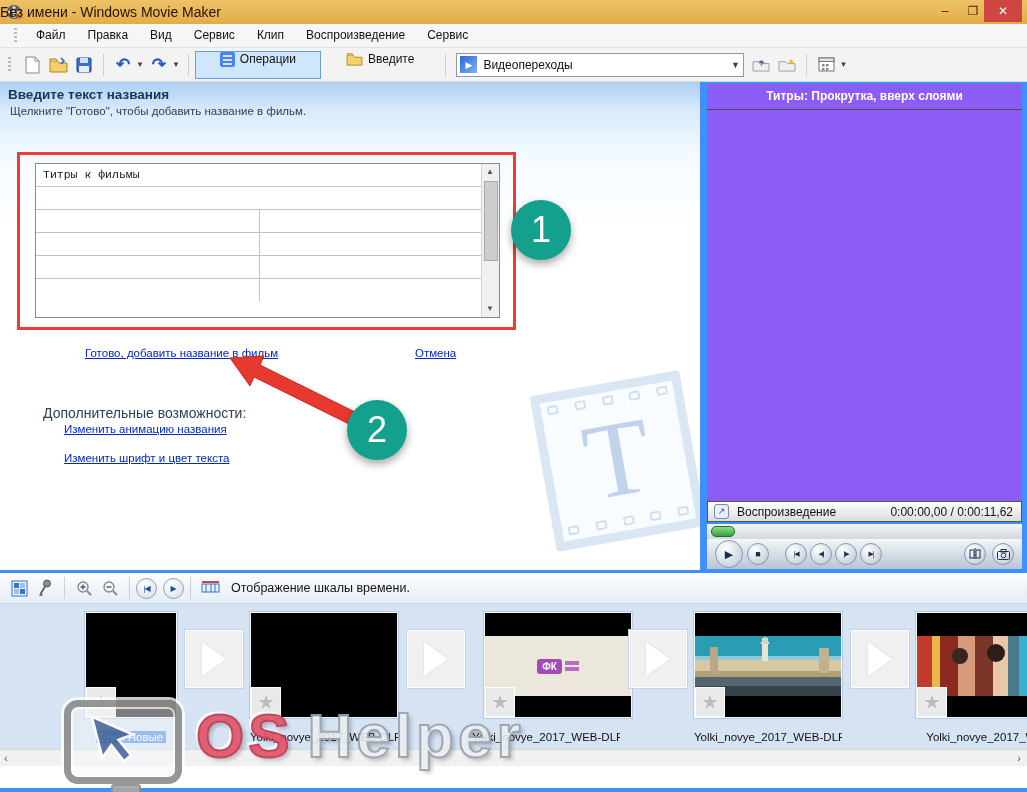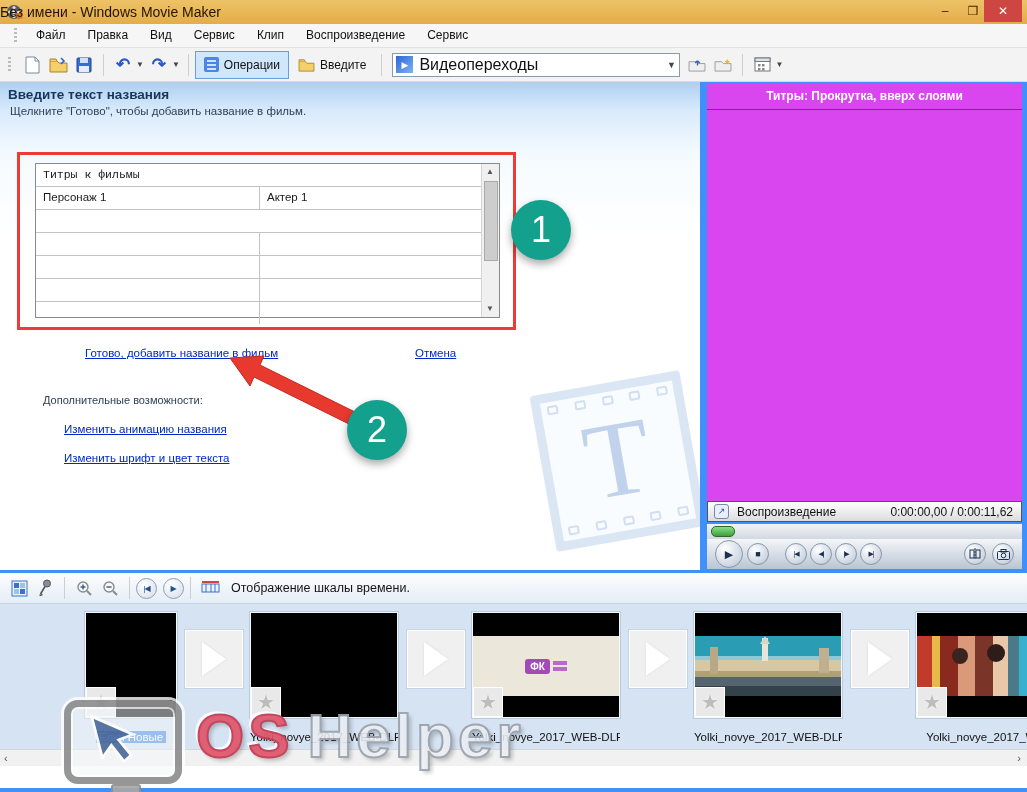--- a/index.html
+++ b/index.html
@@ -23,30 +23,30 @@
         background-image:repeating-linear-gradient(180deg,#bbb 0 2px,transparent 2px 4px);}
   .menu-item{padding:0 11px;font-size:12px;color:#111;line-height:23px;}
 
   
   .toolbar{left:0;top:48px;width:1027px;height:34px;background:#f3f3f3;border-bottom:1px solid #d9d9d9;
            display:flex;align-items:center;padding-left:8px;box-sizing:border-box;}
   .tb-sep{width:1px;height:22px;background:#cfcfcf;margin:0 6px;}
   .tb-ico{width:22px;height:22px;display:flex;align-items:center;justify-content:center;margin:0 2px;}
   .caret{font-size:8px;color:#444;margin:0 2px 0 0;}
   .undo-g{font-size:17px;font-weight:bold;color:#2a58c8;line-height:20px;}
-  .tb-btn{display:flex;align-items:center;gap:5px;height:26px;padding:0 8px;font-size:12px;color:#111;border:1px solid transparent;}
+  .tb-btn{display:flex;align-items:flex-start;gap:5px;height:26px;padding:0 24px;font-size:12px;color:#111;border:1px solid transparent;}
   .tb-btn.active{background:#cfe6fb;border-color:#64a0da;}
   .ops-ico{width:15px;height:15px;background:#4a86e8;border-radius:2px;position:relative;}
   .ops-ico:before{content:"";position:absolute;left:3px;top:3px;width:9px;height:2px;background:#cfe2ff;
                   box-shadow:0 4px 0 #cfe2ff,0 8px 0 #cfe2ff;}
   .combo{display:flex;align-items:center;width:288px;height:24px;background:#fff;border:1px solid #8a9aad;
          margin:0 4px;padding-left:3px;box-sizing:border-box;}
   .combo-ico{width:17px;height:17px;background:linear-gradient(135deg,#2a66d8,#7fb2f4);display:flex;align-items:center;justify-content:center;
              color:#fff;font-size:9px;margin-right:6px;}
-  .combo-text{flex:1;font-size:16px;color:#111;}
+  .combo-text{flex:1;font-size:12px;color:#111;}
   .combo-arrow{width:16px;text-align:center;font-size:9px;color:#444;}
 
   
   .taskpane{left:0;top:82px;width:700px;height:488px;overflow:hidden;
             background:linear-gradient(180deg,#aecff0 0px,#d8eafc 28px,#f3faff 70px,#ffffff 150px);}
   .tp-title{left:8px;top:5px;font-size:13.5px;font-weight:bold;color:#16365c;}
   .tp-sub{left:10px;top:23px;font-size:11.5px;color:#2e4156;}
 
   .titles-table{left:35px;top:81px;width:465px;height:155px;background:#fff;border:1px solid #8a8a8a;box-sizing:border-box;}
   .t-row{position:relative;height:22px;border-bottom:1px solid #c3c3c3;display:flex;}
@@ -56,21 +56,21 @@
   .t-head{width:100%;font-family:Liberation Mono, monospace;}
   .t-scroll{position:absolute;right:0;top:0;width:17px;height:153px;background:#f0f0f0;border-left:1px solid #d5d5d5;}
   .t-sbtn{position:absolute;left:0;width:16px;height:16px;text-align:center;font-size:8px;color:#555;line-height:16px;}
   .t-sthumb{position:absolute;left:2px;top:17px;width:12px;height:78px;background:#cdcdcd;border:1px solid #aaa;}
 
   .red-box{left:17px;top:70px;width:499px;height:178px;border:3px solid #ee3b36;box-sizing:border-box;pointer-events:none;}
 
   .link{font-size:11.5px;color:#0026cc;text-decoration:underline;cursor:pointer;}
   .lnk-done{left:37px;top:265px;margin-left:48px;}
   .lnk-cancel{left:415px;top:265px;}
-  .tp-more{left:43px;top:312px;font-size:11px;color:#2e4156;}
+  .tp-more{left:43px;top:323px;font-size:14px;color:#2e4156;}
   .lnk-anim{left:64px;top:341px;}
   .lnk-font{left:64px;top:370px;}
 
   
   .wm-t{left:542px;top:300px;width:152px;height:158px;transform:rotate(-10deg);opacity:.8;
         background:rgba(244,249,255,.7);border:9px solid rgba(198,215,238,.75);border-radius:4px;box-sizing:border-box;}
   .wm-holes{position:absolute;left:6px;right:6px;height:10px;display:flex;justify-content:space-between;}
   .wm-holes span{width:11px;height:9px;border:2px solid rgba(185,205,232,.8);border-radius:2px;box-sizing:border-box;}
   .wm-letter{position:absolute;left:0;top:14px;width:100%;text-align:center;
              font-family:"Liberation Serif",serif;font-size:108px;line-height:108px;color:rgba(132,166,215,.6);}
@@ -78,21 +78,21 @@
   
   .step-circle{width:60px;height:60px;border-radius:50%;background:#13a18e;color:#fff;
                display:flex;align-items:center;justify-content:center;font-size:36px;
                box-shadow:0 4px 8px rgba(0,0,0,.35);}
   .circ1{left:511px;top:118px;}
   .circ2{left:347px;top:318px;}
   .anno-svg{left:0;top:0;width:700px;height:488px;pointer-events:none;}
 
   
   .preview{left:700px;top:82px;width:327px;height:488px;background:#3f90fa;}
-  .pv-video{position:absolute;left:7px;top:2px;width:315px;height:417px;background:#d946ef;}
+  .pv-video{position:absolute;left:7px;top:2px;width:315px;height:417px;background:#8b5cf6;}
   .pv-title{position:absolute;left:0;top:5px;width:100%;text-align:center;font-size:12px;font-weight:bold;color:#fff;}
   .pv-divider{position:absolute;left:0;top:25px;width:100%;height:1px;background:#4d4d4d;}
   .pv-status{position:absolute;left:7px;top:419px;width:315px;height:21px;box-sizing:border-box;
              background:linear-gradient(180deg,#ffffff,#dcdcdc);border:1px solid #555;display:flex;align-items:center;}
   .pv-expand{width:13px;height:13px;border:1px solid #7788aa;border-radius:3px;background:#e8eefc;
              font-size:9px;line-height:12px;text-align:center;color:#3355aa;margin:0 8px 0 6px;}
   .pv-state{font-size:12px;color:#111;}
   .pv-time{margin-left:auto;padding-right:8px;font-size:12px;color:#111;}
   .pv-seek{position:absolute;left:7px;top:442px;width:315px;height:15px;background:linear-gradient(180deg,#f4f4f4,#d2d8e2);}
   .pv-seek-thumb{position:absolute;left:4px;top:2px;width:24px;height:11px;border-radius:5px;
@@ -276,24 +276,20 @@
           <span></span>
           <span></span>
         </div>
     </div>
 
     <div class="abs titles-table">
       <div class="t-row">
         <div class="t-cell t-head">Титры к фильмы</div>
       </div>
       <div class="t-row">
-        <div class="t-cell t-c1">Персонаж 1</div>
-        <div class="t-cell t-c2">Актер 1</div>
-      </div>
-      <div class="t-row">
       </div>
       <div class="t-row">
         <div class="t-cell t-c1"></div>
         <div class="t-cell t-c2"></div>
       </div>
       <div class="t-row">
         <div class="t-cell t-c1"></div>
         <div class="t-cell t-c2"></div>
       </div>
       <div class="t-row">
@@ -440,21 +436,21 @@
             <span>★</span>
           </div>
       </div>
       <div class="clip-label">Yolki_novye_2017_WEB-DLR...</div>
     </div>
     <div class="trans" style="left:407px;">
         <div class="trans-arrow"></div>
       </div>
 
     <div class="clip" style="left:472px;width:148px;">
-      <div class="thumb" style="width:148px;height:106px;box-sizing:border-box;">
+      <div class="thumb" style="width:148px;height:106px;box-sizing:border-box;margin-left:12px;">
         <div class="letterboxed" style="background:#ebe7db;display:flex;align-items:center;justify-content:center;gap:3px;">
           <span style="background:#a34ab8;color:#fff;font-size:10px;font-weight:bold;padding:2px 5px;border-radius:3px;">ФК</span>
           <span style="display:inline-block;width:14px;height:10px;background:linear-gradient(180deg,#b86ac8 0 4px,transparent 4px 6px,#b86ac8 6px 10px);"></span>
         </div>
         <div class="star-badge">
             <span>★</span>
           </div>
       </div>
       <div class="clip-label">Yolki_novye_2017_WEB-DLR...</div>
     </div>

